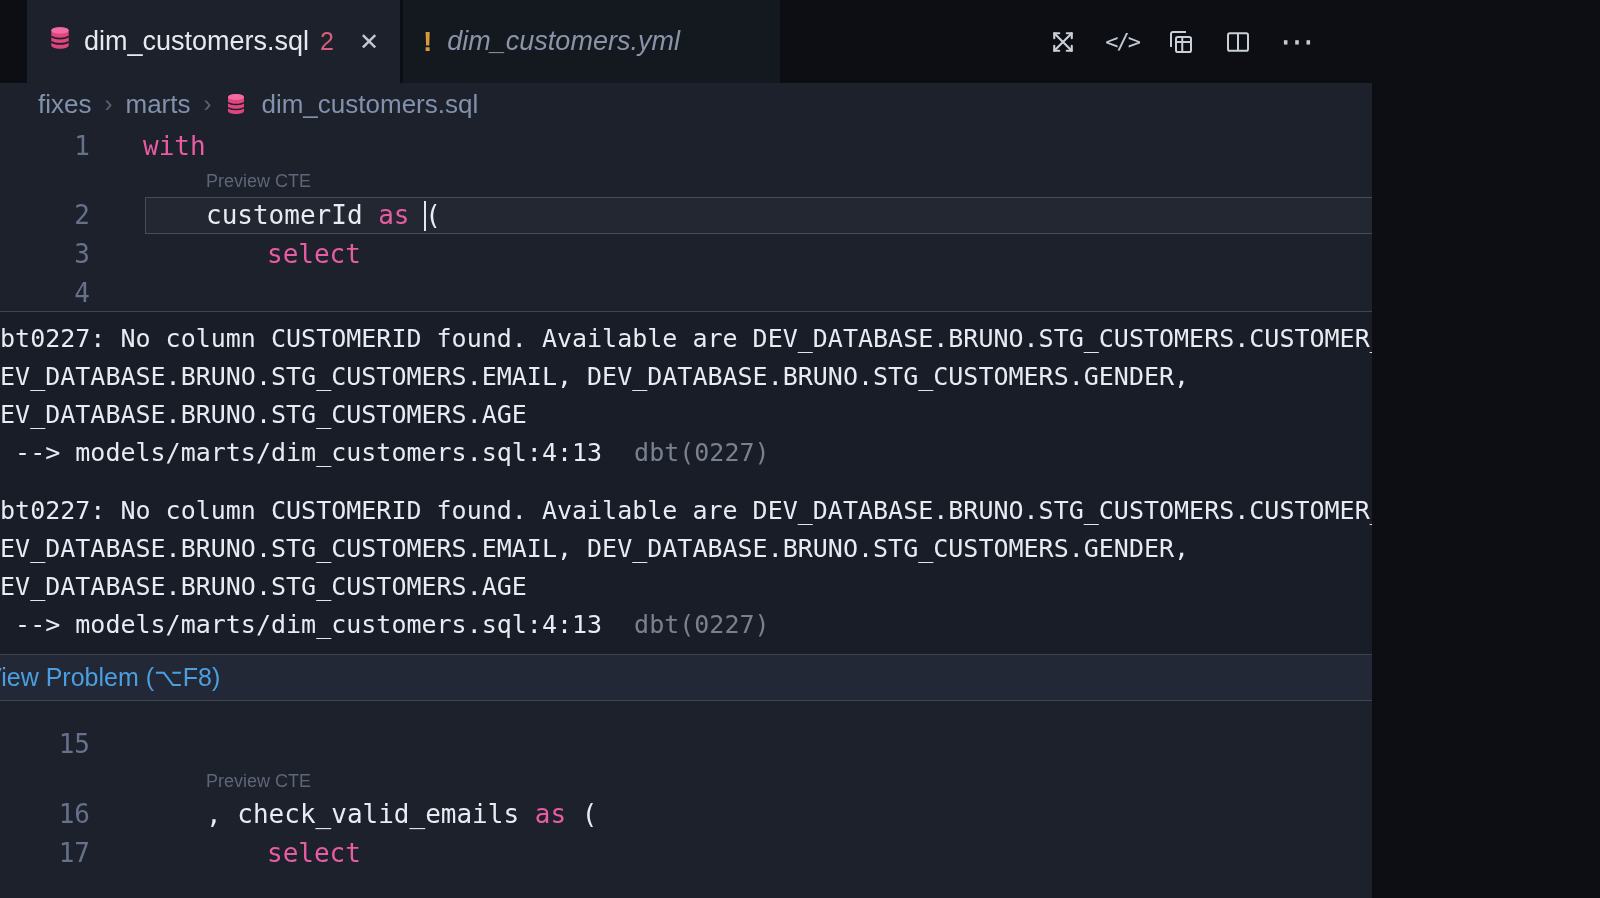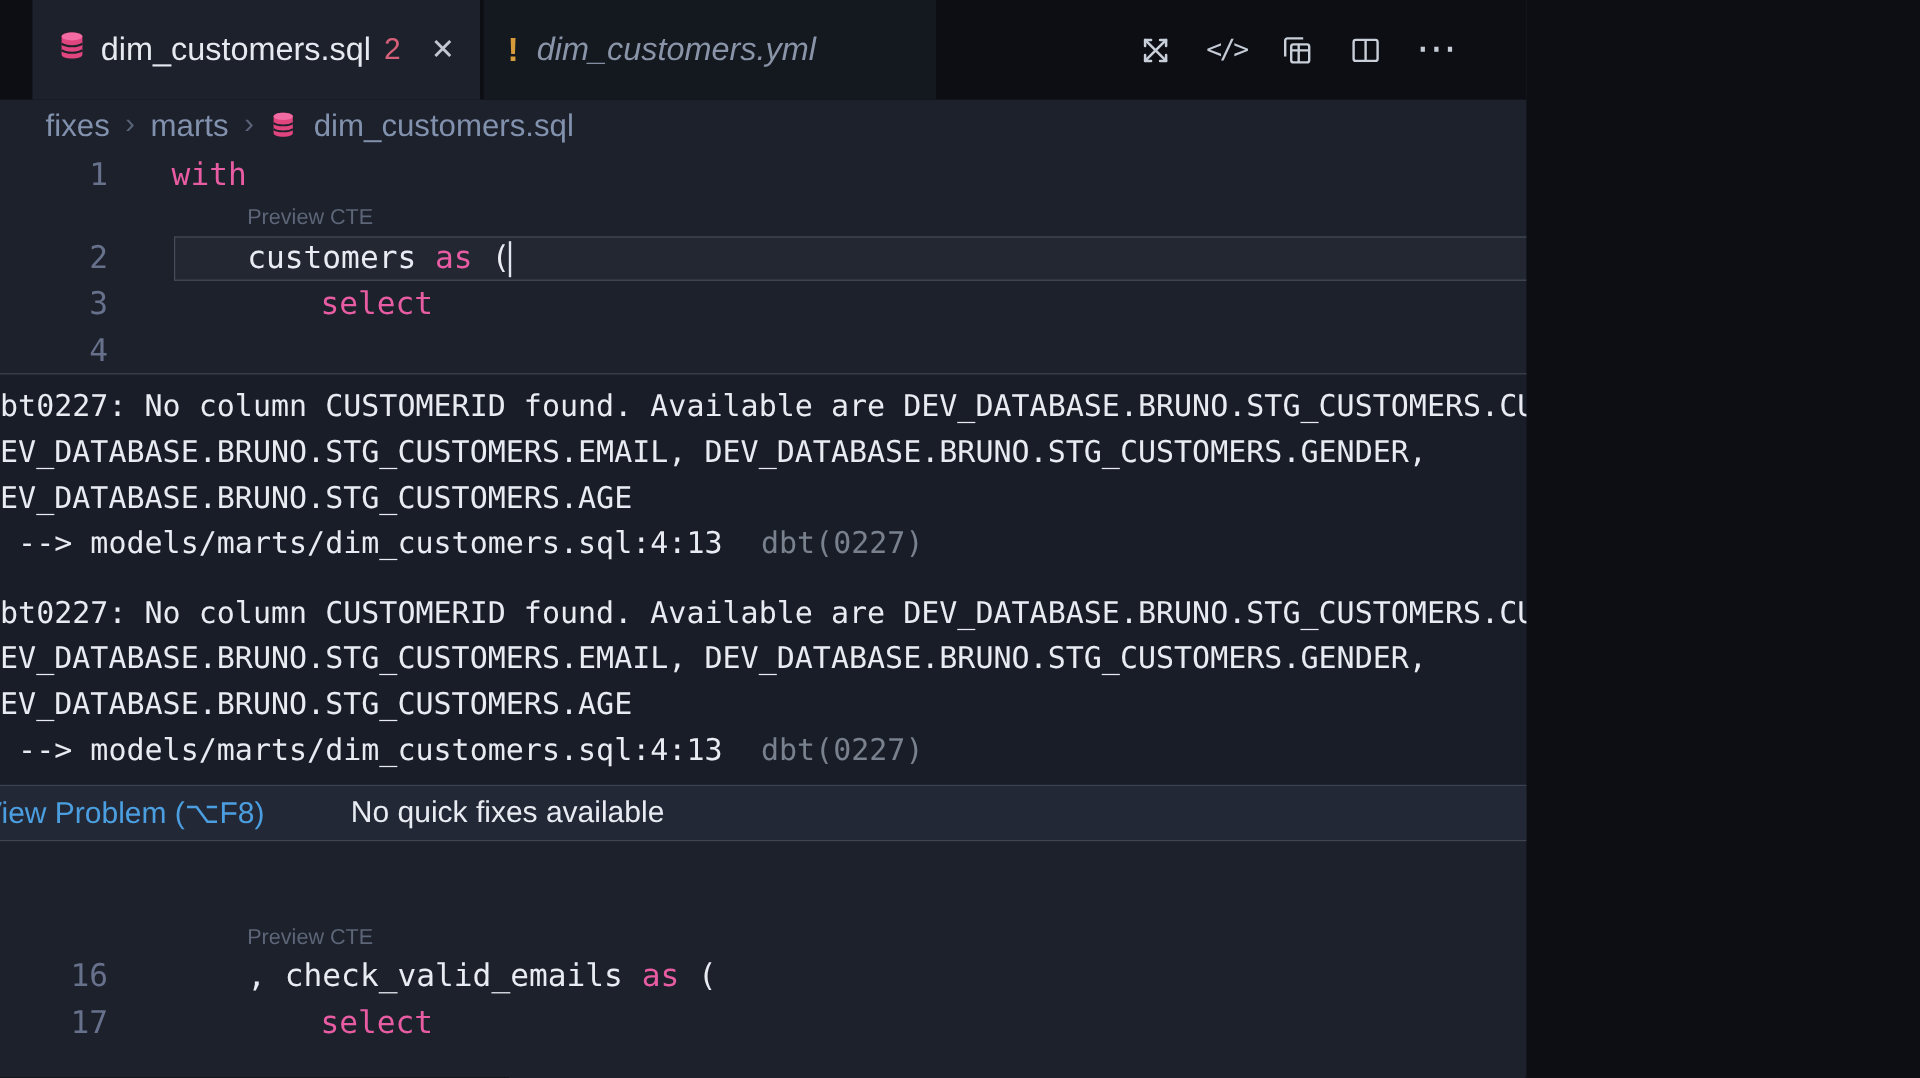--- a/index.html
+++ b/index.html
@@ -1,17 +1,17 @@
 <!DOCTYPE html>
 <html><head>
 <meta charset="utf-8">
 <style>
   *{margin:0;padding:0;box-sizing:border-box}
   html,body{background:#0c0e13}
-  .screen{position:relative;width:1272px;height:898px;background:#1d212b;overflow:hidden;
+  .screen{position:relative;width:1372px;height:898px;background:#1d212b;overflow:hidden;
           font-family:"Liberation Sans",sans-serif;color:#e8ecf2}
 
   
   .tabbar{position:absolute;top:0;left:0;right:0;height:83px;background:#0c0e13;
           display:flex;align-items:stretch;padding-left:27px}
   .tab{display:flex;align-items:center;gap:11px;padding:0 20px;font-size:27px;cursor:default}
   .tab.active{background:#1d212b;width:373px}
   .tab.preview{background:#14181f;width:377px;margin-left:3px;font-style:italic}
   .tab.active .tab-title{color:#e6eaf0}
   .tab.preview .tab-title{color:#8a94a8}
@@ -132,38 +132,41 @@
 
   <div class="row" style="top:127px">
     <span class="ln">1</span>
     <span class="codespan kw" style="left:143px">with</span>
   </div>
 
   <div class="codelens" style="top:166px">Preview CTE</div>
 
   <div class="row" style="top:196px">
     <span class="ln">2</span>
-    <span class="codespan" style="left:206px"><span>customers</span><span class="kw"> as </span><span>(</span></span>
+    <span class="codespan" style="left:206px"><span>customerId</span><span class="kw"> as </span><span>(</span></span>
   </div>
   <div class="cursor"></div>
 
   <div class="row" style="top:235px">
     <span class="ln">3</span>
     <span class="codespan kw" style="left:267px">select</span>
   </div>
 
   <div class="row" style="top:274px">
     <span class="ln">4</span>
   </div>
 
   <div class="row" style="top:669px">
     <span class="ln">14</span>
     <span class="codespan" style="left:267px">)</span>
   </div>
 
+  <div class="row" style="top:725px">
+    <span class="ln">15</span>
+  </div>
 
   <div class="codelens" style="top:766px">Preview CTE</div>
 
   <div class="row" style="top:795px">
     <span class="ln">16</span>
     <span class="codespan" style="left:206px"><span>, check_valid_emails</span><span class="kw"> as </span><span>(</span></span>
   </div>
 
   <div class="row" style="top:834px">
     <span class="ln">17</span>
@@ -202,17 +205,16 @@
       <div><span>  --&gt; models/marts/dim_customers.sql:4:13</span><span class="src">dbt(0227)</span></div>
     </div>
     <div class="diag">
       <div>dbt0227: No column CUSTOMERID found. Available are DEV_DATABASE.BRUNO.STG_CUSTOMERS.CUSTOMER_ID,</div>
       <div>DEV_DATABASE.BRUNO.STG_CUSTOMERS.EMAIL, DEV_DATABASE.BRUNO.STG_CUSTOMERS.GENDER,</div>
       <div>DEV_DATABASE.BRUNO.STG_CUSTOMERS.AGE</div>
       <div><span>  --&gt; models/marts/dim_customers.sql:4:13</span><span class="src">dbt(0227)</span></div>
     </div>
     <div class="popup-footer">
       <span class="view-problem">View Problem (⌥F8)</span>
-      <span class="no-fix">No quick fixes available</span>
     </div>
   </div>
 
 </div>
 
 </body></html>

